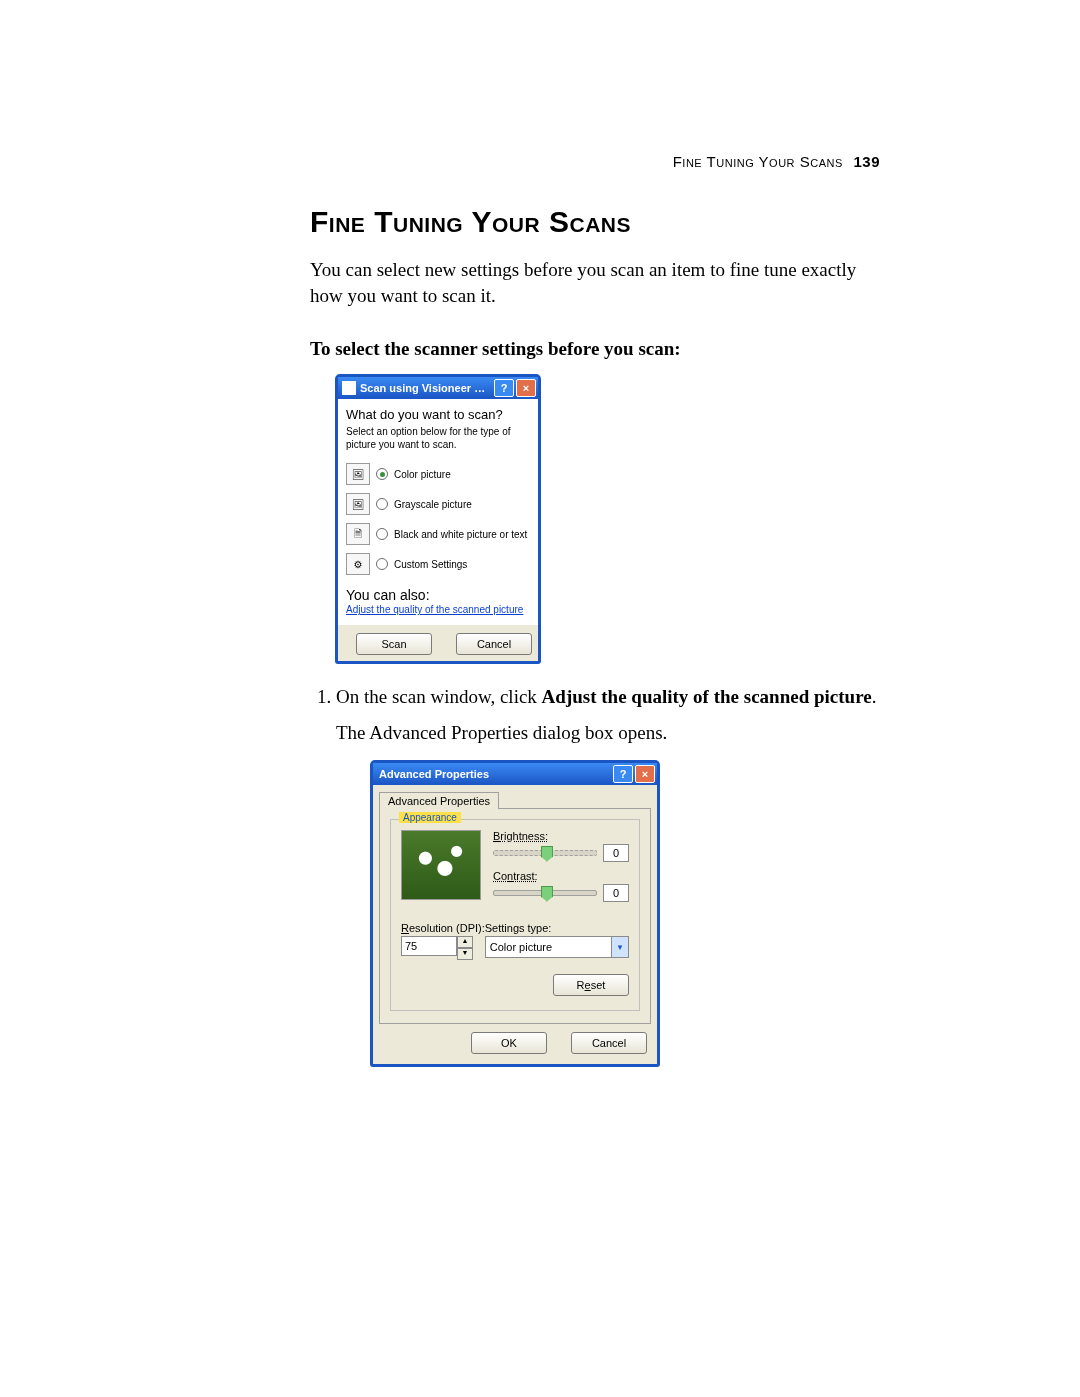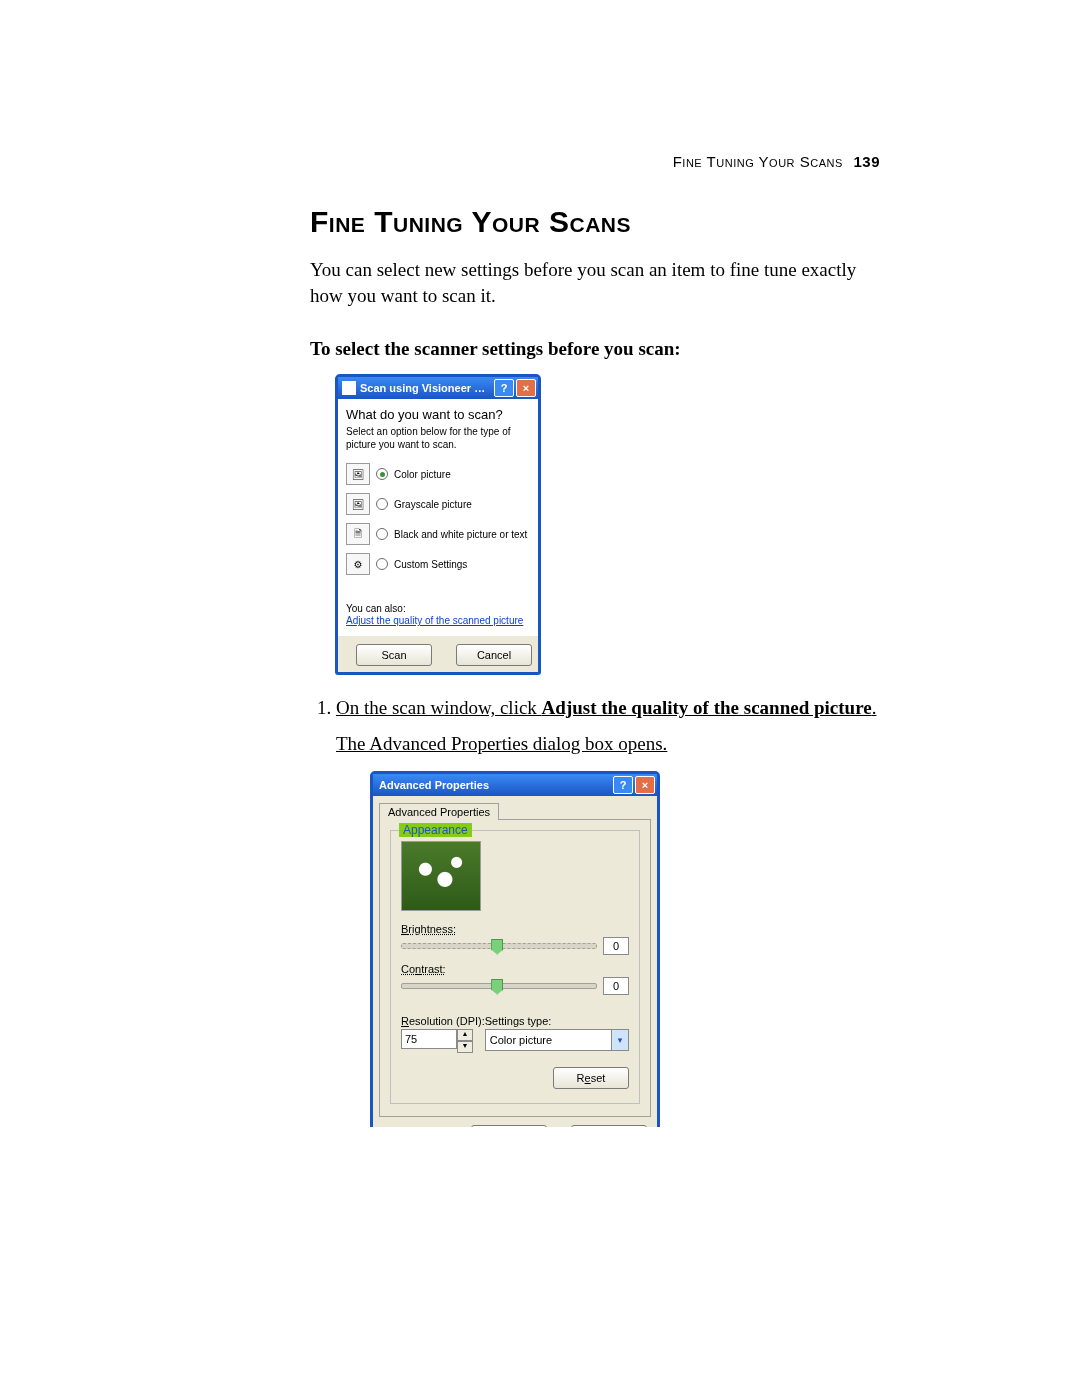--- a/index.html
+++ b/index.html
@@ -52,21 +52,20 @@
   }
   ol.steps {
     margin: 10px 0 0 0;
     padding-left: 26px;
     max-width: 560px;
   }
   ol.steps li {
     font-size: 19px;
     line-height: 1.35;
     margin-bottom: 14px;
-    text-decoration: underline;
   }
   ol.steps li .after {
     display: block;
     margin-top: 10px;
   }
 
   
   .win {
     font-family: Tahoma, Arial, sans-serif;
     font-size: 11px;
@@ -145,21 +144,21 @@
     align-items: center; justify-content: center;
     background: #fff;
   }
   .radio.checked::after {
     content: "";
     width: 5px; height: 5px;
     background: #3a8f3a;
     border-radius: 50%;
   }
   .opt-label { font-size: 10px; }
-  .you-can { font-size: 10px; margin-top: 24px; }
+  .you-can { font-size: 14px; margin-top: 8px; }
   .link {
     color: #0b3fd0;
     text-decoration: underline;
     font-size: 10px;
     cursor: pointer;
   }
   .scan-footer {
     background: #ece9d8;
     padding: 8px 6px 6px 0;
     display: flex;
@@ -204,29 +203,28 @@
     padding: 10px 10px 12px 10px;
   }
   .groupbox {
     border: 1px solid #bfbfbf;
     padding: 10px 10px 14px 10px;
     position: relative;
   }
   .groupbox .legend {
     position: absolute;
     top: -8px; left: 8px;
-    background: #84cc16;
+    background: #fde047;
     padding: 0 4px;
     color: #1a55c4;
-    font-size: 12px;
+    font-size: 10px;
   }
   .appearance-row {
     display: flex;
     gap: 12px;
-    flex-direction: column;
   }
   .preview {
     width: 78px; height: 68px;
     border: 1px solid #9a9a9a;
     background:
       radial-gradient(circle at 30% 40%, #fff 0 6px, transparent 7px),
       radial-gradient(circle at 55% 55%, #fff 0 7px, transparent 8px),
       radial-gradient(circle at 70% 30%, #fff 0 5px, transparent 6px),
       linear-gradient(#4a7a2a, #2e5a18);
   }

